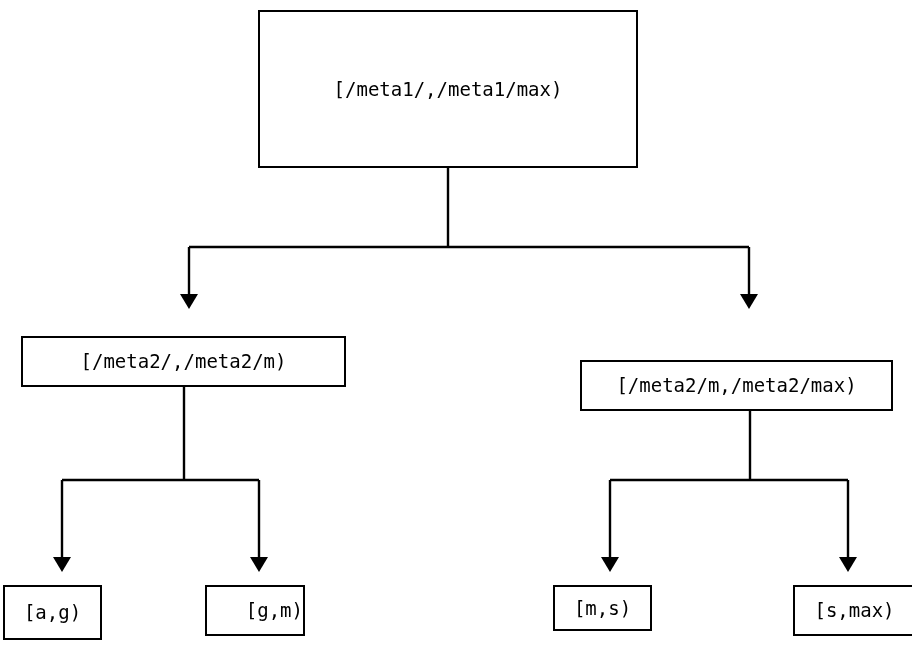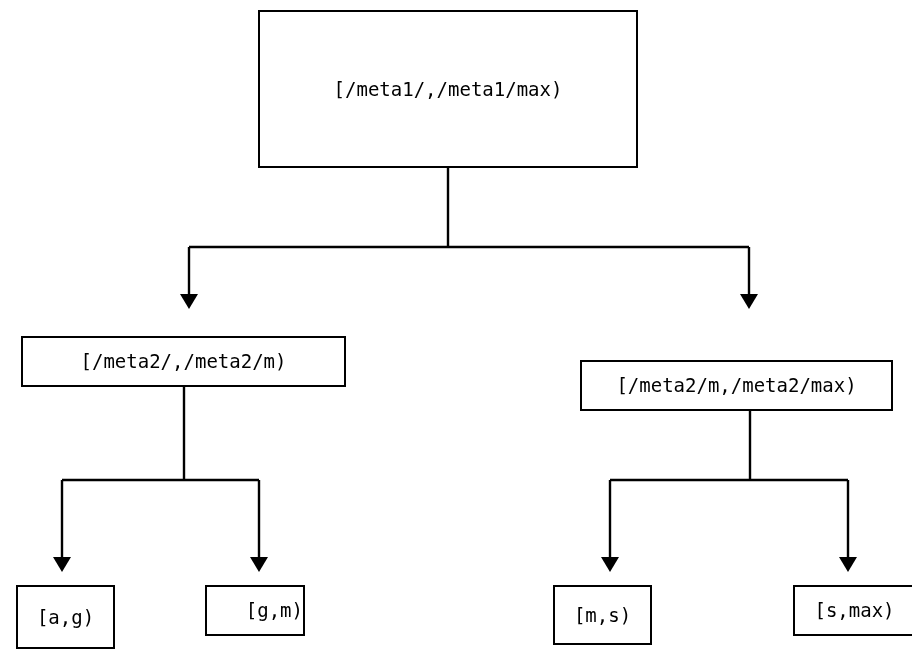--- a/index.html
+++ b/index.html
@@ -90,29 +90,29 @@
   </div>
 
   <div class="node-box" id="node-mid-left" style="left:21px; top:336px; width:325px; height:51px;justify-content:center;">
     <span class="node-label">[/meta2/,/meta2/m)</span>
   </div>
 
   <div class="node-box" id="node-mid-right" style="left:580px; top:324px; width:313px; height:51px;margin-top:36px;">
     <span class="node-label">[/meta2/m,/meta2/max)</span>
   </div>
 
-  <div class="node-box" id="node-leaf-ag" style="left:16px; top:585px; width:99px; height:64px;">
+  <div class="node-box" id="node-leaf-ag" style="left:3px; top:585px; width:99px; height:55px;">
     <span class="node-label">[a,g)</span>
   </div>
 
   <div class="node-box" id="node-leaf-gm" style="left:205px; top:585px; width:100px; height:51px;justify-content:flex-end;">
     <span class="node-label">[g,m)</span>
   </div>
 
-  <div class="node-box" id="node-leaf-ms" style="left:553px; top:585px; width:99px; height:60px;">
+  <div class="node-box" id="node-leaf-ms" style="left:553px; top:585px; width:99px; height:46px;">
     <span class="node-label">[m,s)</span>
   </div>
 
   <div class="node-box" id="node-leaf-smax" style="left:793px; top:585px; width:123px; height:51px;">
     <span class="node-label">[s,max)</span>
   </div>
 
 </div>
 
 </body></html>

